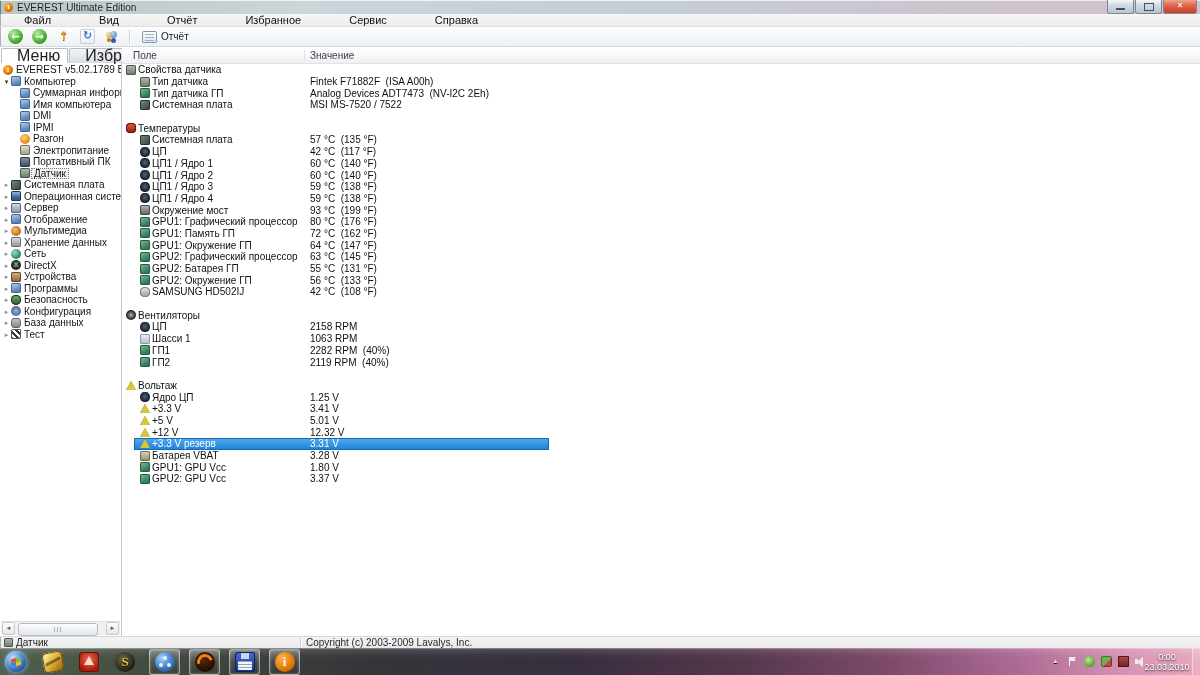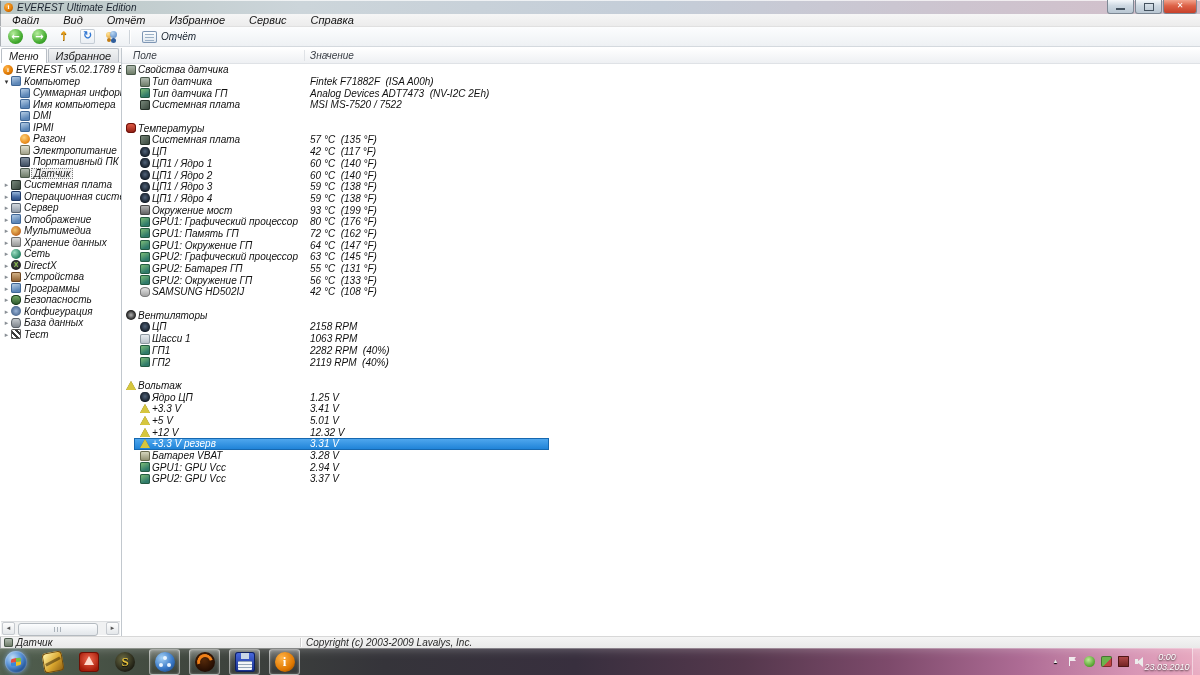--- a/index.html
+++ b/index.html
@@ -1,17 +1,17 @@
 <!DOCTYPE html>
 <html><head>
 <meta charset="utf-8">
 <style>
   html,body{margin:0;padding:0;background:#222;}
   #screen{position:relative;width:1200px;height:675px;overflow:hidden;background:#fff;
-    font-family:"Liberation Sans","DejaVu Sans",sans-serif;font-style:italic;-webkit-font-smoothing:antialiased;}
+    font-family:"Liberation Sans","DejaVu Sans",sans-serif;-webkit-font-smoothing:antialiased;}
   #screen > *{box-sizing:border-box;}
 
   
   .titlebar{position:absolute;left:0;top:0;right:0;height:14px;
     background:linear-gradient(90deg,#b9c6c4,#ccd5da 25%,#c4cdd8 55%,#cdc4cf 80%,#d3bfca);
     box-shadow:inset 0 1px 0 rgba(255,255,255,.7), inset 1px 0 0 rgba(40,50,60,.5);
     display:flex;align-items:center;font-size:10px;color:#1c2430;}
   .title-icon{width:9px;height:9px;border-radius:50%;margin:0 4px 0 4px;
     background:radial-gradient(circle at 35% 30%,#ffb347,#e07800 60%,#8a4400);position:relative;flex:none;}
   .title-icon::after{content:"i";position:absolute;inset:0;text-align:center;color:#fff;
@@ -21,21 +21,21 @@
     background:linear-gradient(#f5f8fb,#cdd8e2 45%,#b9c6d2);border-radius:0 0 3px 3px;margin-left:1px;}
   .wbtn.close{width:32px;background:linear-gradient(#f2a38c,#dd6247 45%,#c6402a);}
   .wbtn.min::after{content:"";position:absolute;left:8px;right:8px;bottom:3px;height:2px;background:#44525f;}
   .wbtn.max::after{content:"";position:absolute;left:8px;top:3px;width:8px;height:6px;border:1px solid #44525f;}
   .wbtn.close::after{content:"✕";position:absolute;inset:0;color:#fff;font:bold 8px/12px "DejaVu Sans",sans-serif;text-align:center;}
 
   
   .menubar{position:absolute;left:0;top:14px;right:0;height:13px;background:linear-gradient(#f6f6f6,#ececec);
     border-bottom:1px solid #e0e0e0;display:flex;align-items:center;font-size:11px;color:#111;
     box-shadow:inset 1px 0 0 rgba(40,50,60,.35);}
-  .menu-item{padding:0 12px;line-height:13px;cursor:default;}
+  .menu-item{padding:0 24px;line-height:13px;cursor:default;}
 
   
   .toolbar{position:absolute;left:0;top:27px;right:0;height:20px;
     background:linear-gradient(#fcfdfe,#eef1f4);border-bottom:1px solid #d4d9de;
     display:flex;align-items:center;box-shadow:inset 1px 0 0 rgba(40,50,60,.35);}
   .tool-nav{display:flex;align-items:center;gap:5px;padding-left:6px;}
   .tool-btn{display:flex;align-items:center;justify-content:center;width:19px;height:17px;border-radius:3px;}
   .tic{width:15px;height:15px;border-radius:50%;position:relative;flex:none;}
   .tic-back{background:radial-gradient(circle at 35% 30%,#b5ec9c,#46ad32 60%,#1d7c13);}
   .tic-forward{background:radial-gradient(circle at 35% 30%,#b5ec9c,#46ad32 60%,#1d7c13);}
@@ -62,21 +62,21 @@
     background:repeating-linear-gradient(#9bb0c6 0 1px,transparent 1px 3px);}
 
   
   .content{position:absolute;left:0;top:48px;right:0;bottom:39px;background:#fff;
     box-shadow:inset 1px 0 0 rgba(40,50,60,.35);}
 
   
   .sidebar{position:absolute;left:0;top:0;bottom:0;width:121px;background:#fff;border-right:1px solid #c2c8ce;}
   .side-tabs{position:absolute;left:1px;top:0;right:0;height:14px;display:flex;align-items:flex-end;
     border-bottom:1px solid #d8dce0;background:#f3f4f5;}
-  .tab{font-size:11px;line-height:12px;padding:1px 7px 0 7px;border:1px solid #b9bfc6;border-bottom:none;
+  .tab{font-size:16px;line-height:12px;padding:1px 7px 0 15px;border:1px solid #b9bfc6;border-bottom:none;
     border-radius:2px 2px 0 0;margin-right:1px;color:#222;background:linear-gradient(#f2f3f4,#dcdfe3);}
   .tab.active{background:#fff;position:relative;top:1px;padding-bottom:1px;}
   .tree{position:absolute;left:0;top:16px;right:0;bottom:15px;overflow:hidden;font-size:10px;color:#141414;}
   .tree-row{height:11.5px;display:flex;align-items:center;white-space:nowrap;cursor:default;}
   .tree-row.lvl0{padding-left:3px;}
   .tree-row.lvl1{padding-left:2px;}
   .tree-row.lvl2{padding-left:20px;}
   .expander{width:9px;flex:none;font-size:7px;line-height:9px;color:#8a9096;text-align:center;}
   .expander.expanded{color:#333;}
   .tlabel{margin-left:3px;line-height:11px;}
@@ -548,21 +548,21 @@
             <span class="val">3.31 V</span>
           </div>
           <div class="m-row item">
             <span class="ic ic-battery"></span>
             <span class="fld">Батарея VBAT</span>
             <span class="val">3.28 V</span>
           </div>
           <div class="m-row item">
             <span class="ic ic-gpu"></span>
             <span class="fld">GPU1: GPU Vcc</span>
-            <span class="val">2.94 V</span>
+            <span class="val">1.80 V</span>
           </div>
           <div class="m-row item">
             <span class="ic ic-gpu"></span>
             <span class="fld">GPU2: GPU Vcc</span>
             <span class="val">3.37 V</span>
           </div>
         </div>
     </div>
 
   </div>

